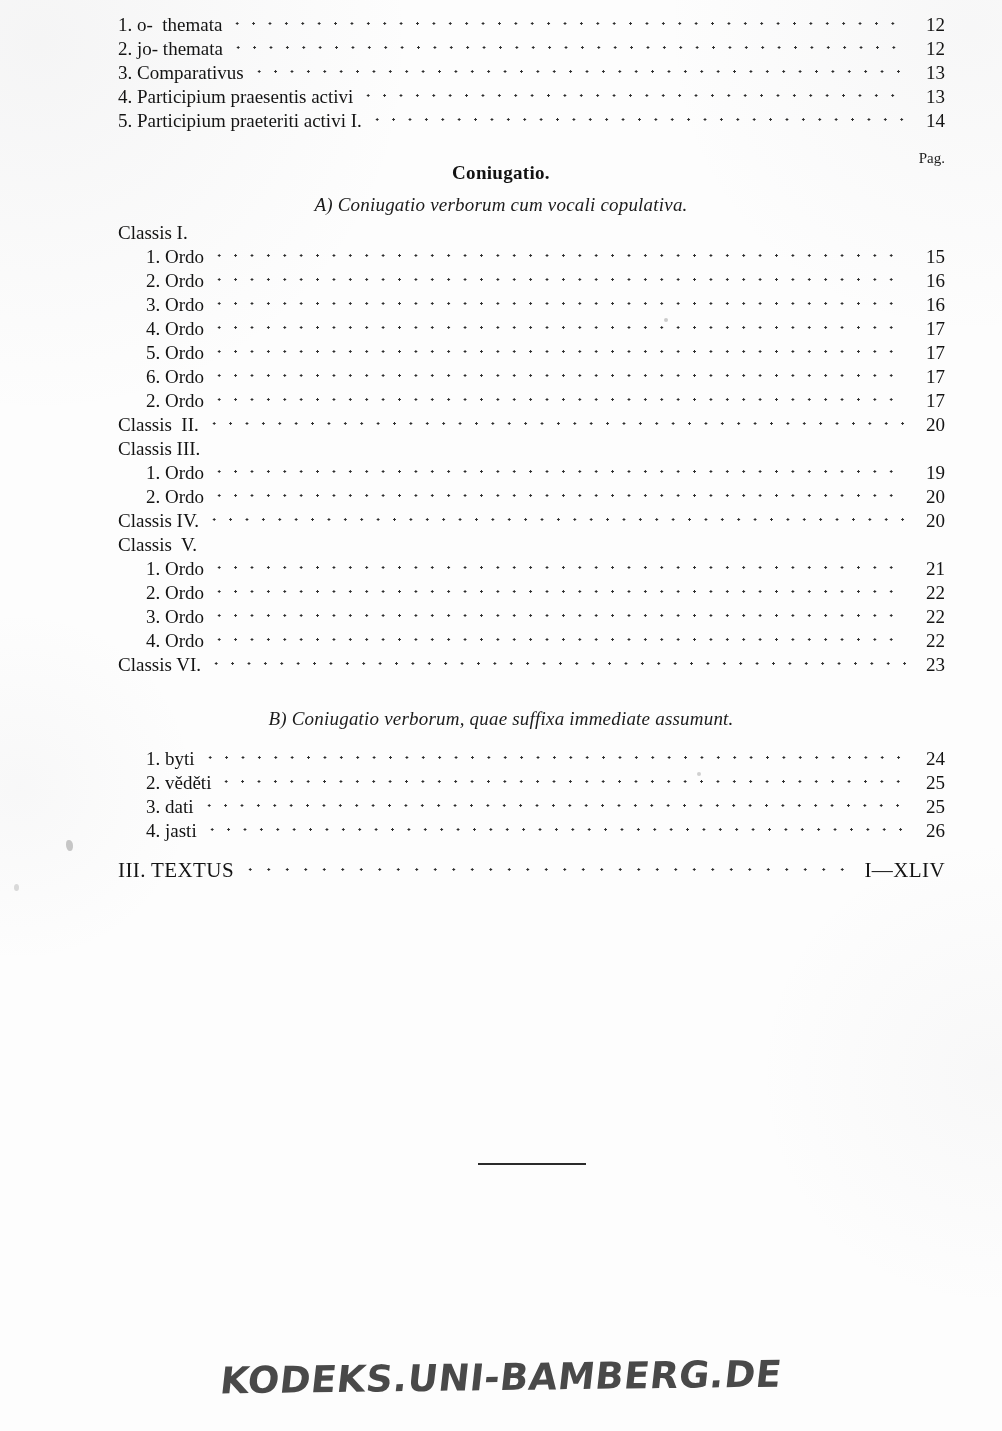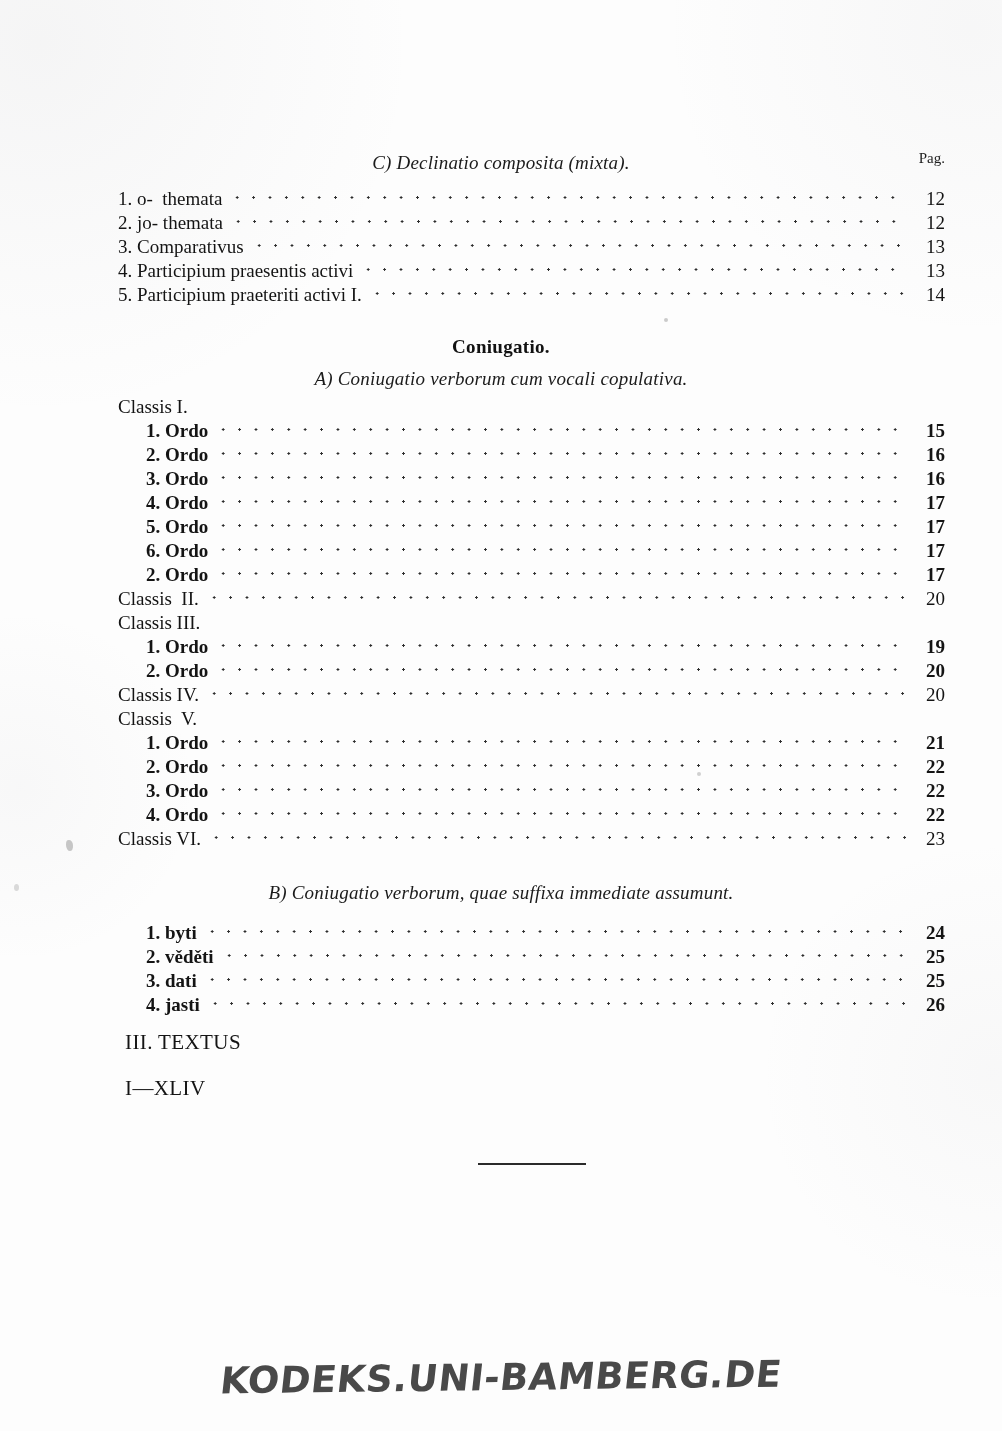--- a/index.html
+++ b/index.html
@@ -100,26 +100,25 @@
   }
   .row .page-no {
     flex: 0 0 auto;
     text-align: right;
     min-width: 34px;
   }
   .row.no-leader .leader::after { display: none; }
 
   
   .lvl-0 { margin-left: 118px; margin-right: 57px; justify-content: flex-end; }
-  .lvl-1 { margin-left: 146px; margin-right: 57px; font-weight: bold; }
+  .lvl-1 { margin-left: 146px; margin-right: 57px; }
 
   .row.big {
     font-size: 21px;
     letter-spacing: .4px;
-    flex-direction: column;
   }
   .row.big .page-no { min-width: 72px; }
   .row.big .leader::after { background-size: 18.5px 3px; }
 
   .divider {
     position: absolute;
     left: 478px;
     top: 1163px;
     width: 108px;
     height: 2px;
@@ -148,21 +147,20 @@
   <div class="paper-grain"></div>
   <div class="speck" style="left:66px; top:840px; width:7px; height:11px; border-radius:40% 55% 45% 60%;"></div>
   <div class="speck" style="left:14px; top:884px; width:5px; height:7px; opacity:.35;"></div>
   <div class="speck" style="left:664px; top:318px; width:4px; height:4px; opacity:.5;"></div>
   <div class="speck" style="left:697px; top:772px; width:4px; height:4px; opacity:.45;"></div>
 
   <div class="content">
 
     <div class="pag-label">Pag.</div>
 
-    <div style="margin-top:152px;" class="hd-italic">C) Declinatio composita (mixta).</div>
 
     <div style="margin-top:12px;" id="list-declinatio">
         <div class="row lvl-0">
           <span class="label">1. o-  themata</span>
           <span class="leader"></span>
           <span class="page-no">12</span>
         </div>
         <div class="row lvl-0">
           <span class="label">2. jo- themata</span>
           <span class="leader"></span>

